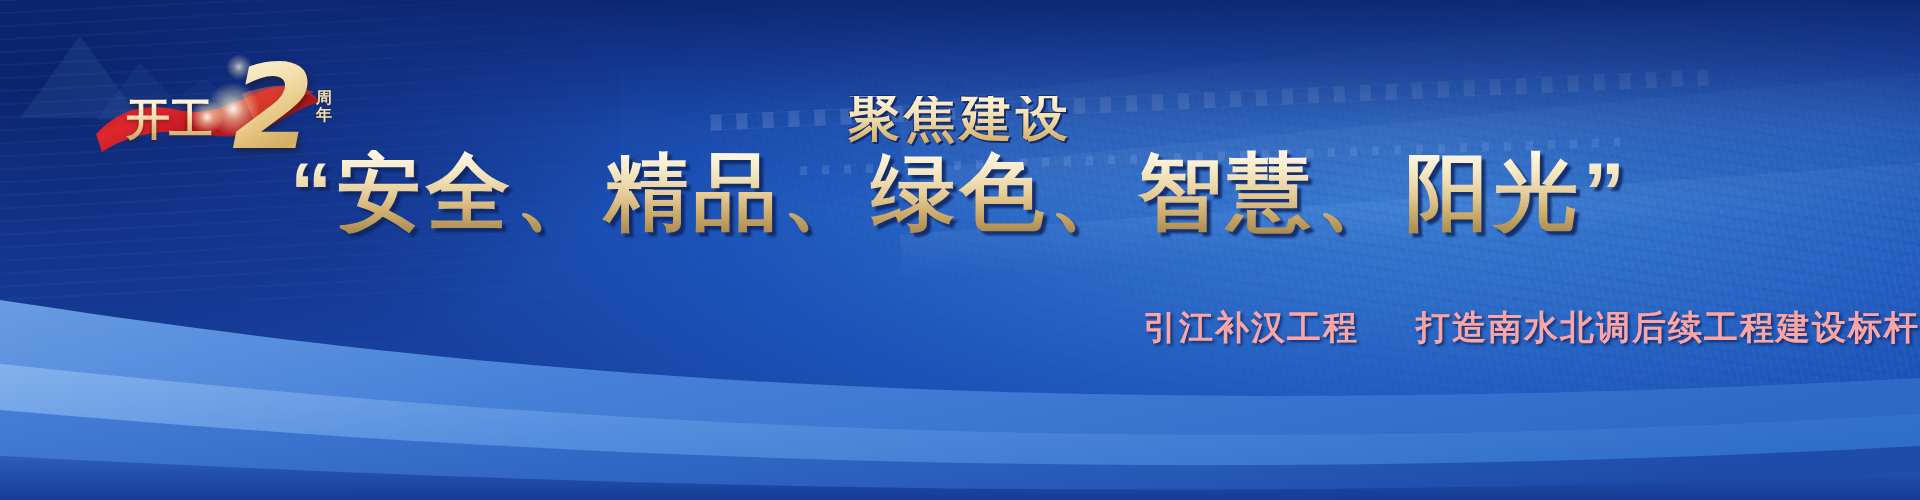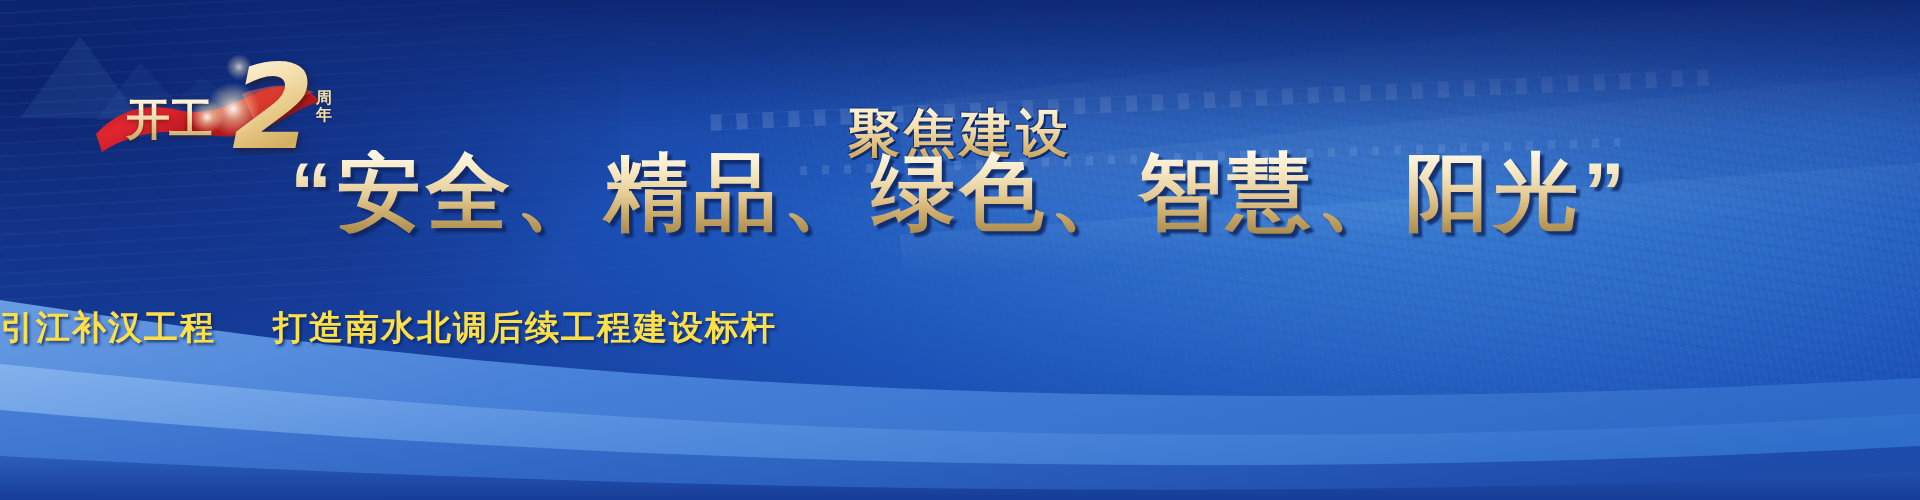--- a/index.html
+++ b/index.html
@@ -148,47 +148,46 @@
 
   
   #headline{
     position:absolute;left:0;top:96px;width:100%;
     text-align:center;
   }
   .kicker{
     display:inline-block;
     font-size:52px;line-height:1;font-weight:bold;
     letter-spacing:4px;
-    font-family:Liberation Sans, sans-serif;
+    font-family:Liberation Mono, monospace;
     background:linear-gradient(180deg,#fdf3d8 0%,#f3dfae 40%,#e0c285 68%,#c9a45c 100%);
     -webkit-background-clip:text;background-clip:text;color:transparent;
     -webkit-text-stroke:0px transparent;
     filter:drop-shadow(2px 2px 0 rgba(16,40,104,.95)) drop-shadow(-1px -1px 0 rgba(16,40,104,.8));
-    margin-top:11px;
   }
   .slogan{
     position:absolute;left:0;top:150px;width:100%;
     text-align:center;
     font-size:84px;line-height:1;font-weight:bold;
     letter-spacing:5px;
     font-family:"Liberation Sans","DejaVu Sans",sans-serif;
     white-space:nowrap;
   }
   .slogan .g{
     background:linear-gradient(180deg,#fff9ea 0%,#f6e8c4 26%,#e6cd98 52%,#cfae6d 74%,#a98a4e 100%);
     -webkit-background-clip:text;background-clip:text;color:transparent;
     filter:drop-shadow(4px 4px 1px rgba(14,36,96,.85));
     display:inline-block;
   }
   .subtitle{
     position:absolute;left:0;top:310px;width:100%;
-    text-align:left;
+    text-align:right;
     font-size:34px;line-height:1;font-weight:bold;
     letter-spacing:2px;
-    color:#fde047;
+    color:#fca5a5;
     font-family:"Liberation Sans","DejaVu Sans",sans-serif;
     text-shadow:2px 2px 3px rgba(10,30,88,.75);
     white-space:nowrap;
   }
   .sub-gap{display:inline-block;width:34px;}
 </style>
 </head>
 <body>
 
 <div id="banner">

